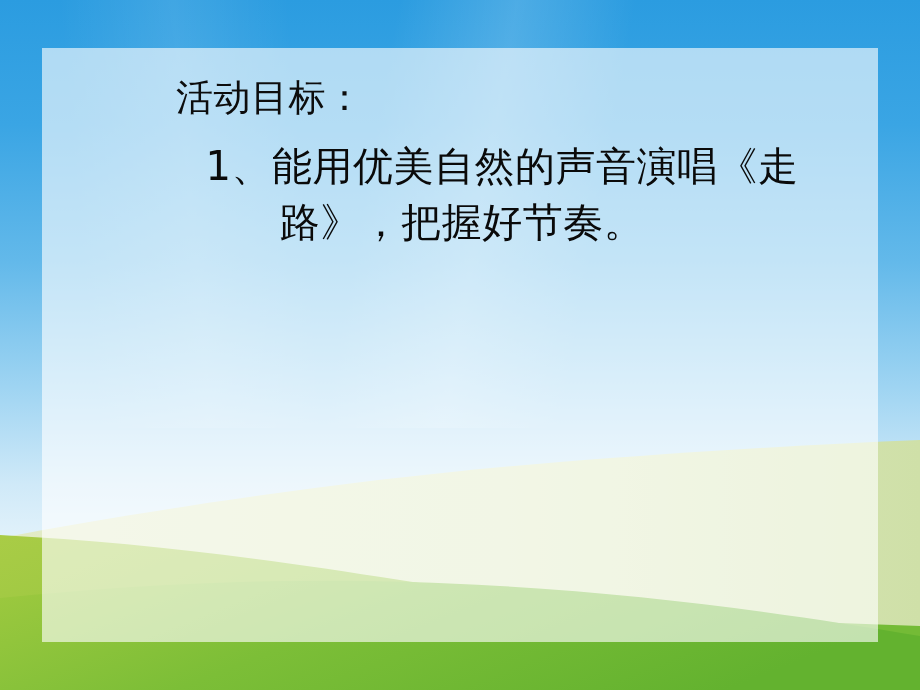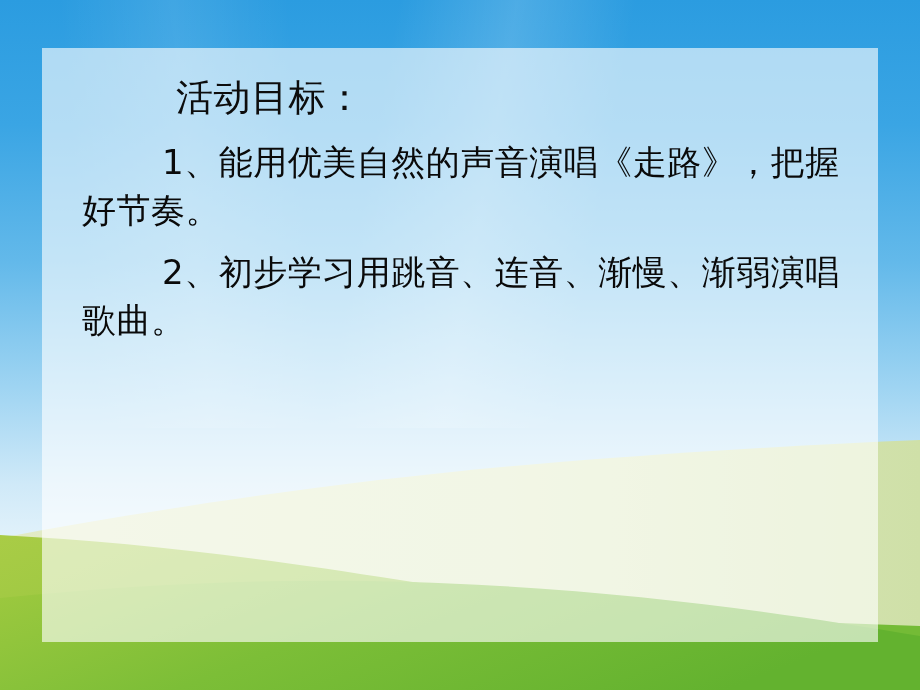--- a/index.html
+++ b/index.html
@@ -74,27 +74,27 @@
     font-size: 37px;
     line-height: 1.18;
     color: #0d0d0d;
     letter-spacing: 0.5px;
     margin: 10px 0 18px 0;
     padding-left: 94px;
     white-space: nowrap;
   }
 
   .goal-item {
-    font-size: 34px;
+    font-size: 40px;
     line-height: 1.42;
     color: #0a0a0a;
     letter-spacing: 0.5px;
     margin: 0 0 14px 0;
     text-indent: 80px;
-    text-align: left;
+    text-align: center;
   }
 
   .goal-item:last-child {
     margin-bottom: 0;
   }
 </style>
 </head>
 <body>
 
 <div class="slide">
@@ -127,18 +127,17 @@
 
     <path d="M0,168 C180,150 330,146 500,156 C660,165 800,186 920,206 L920,260 L0,260 Z" fill="url(#hillFront)"></path>
   </svg>
 
   <div class="panel">
     <div class="panel-body">
       <div class="goal-title">活动目标：</div>
 
       <p class="goal-item">1、能用优美自然的声音演唱《走路》，把握好节奏。</p>
 
-      <p class="goal-item">2、初步学习用跳音、连音、渐慢、渐弱演唱歌曲。</p>
 
     </div>
   </div>
 
 </div>
 
 </body></html>

